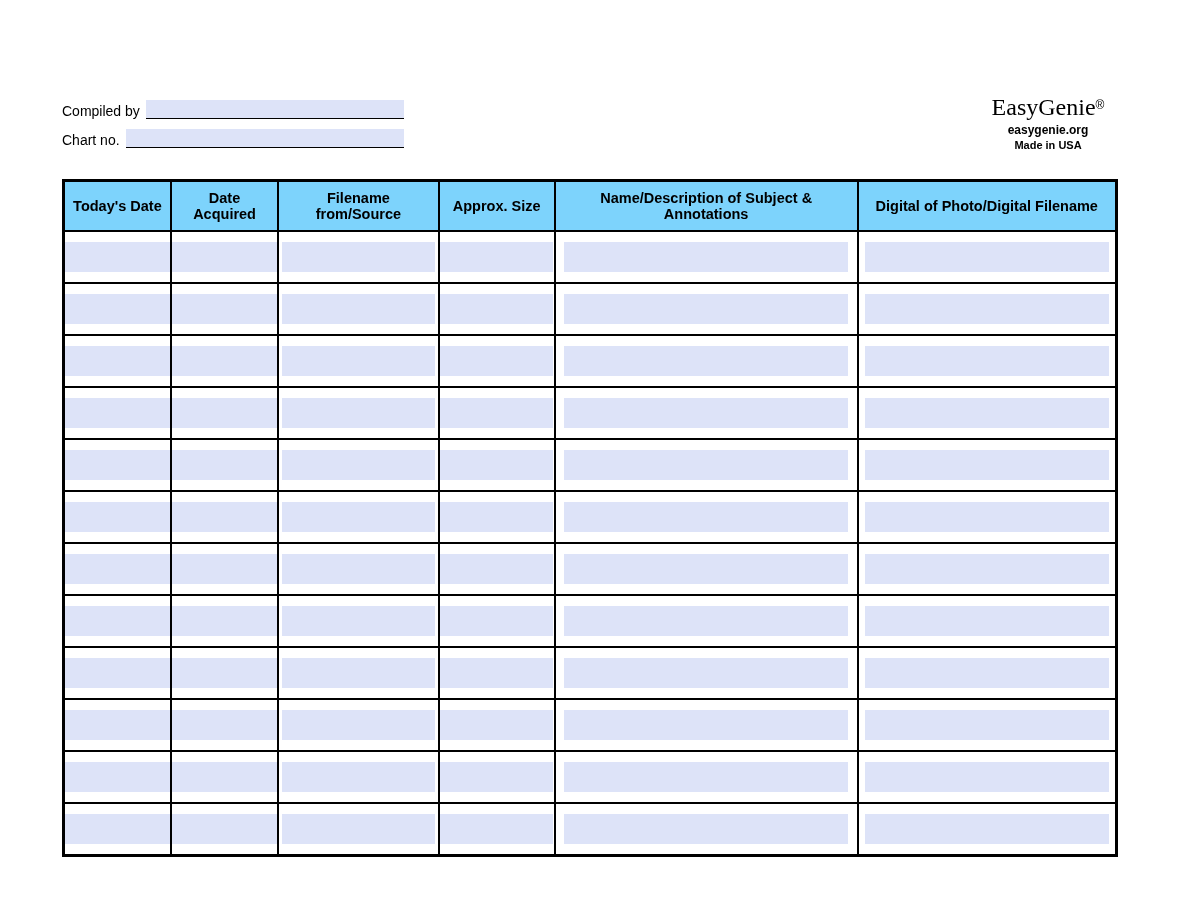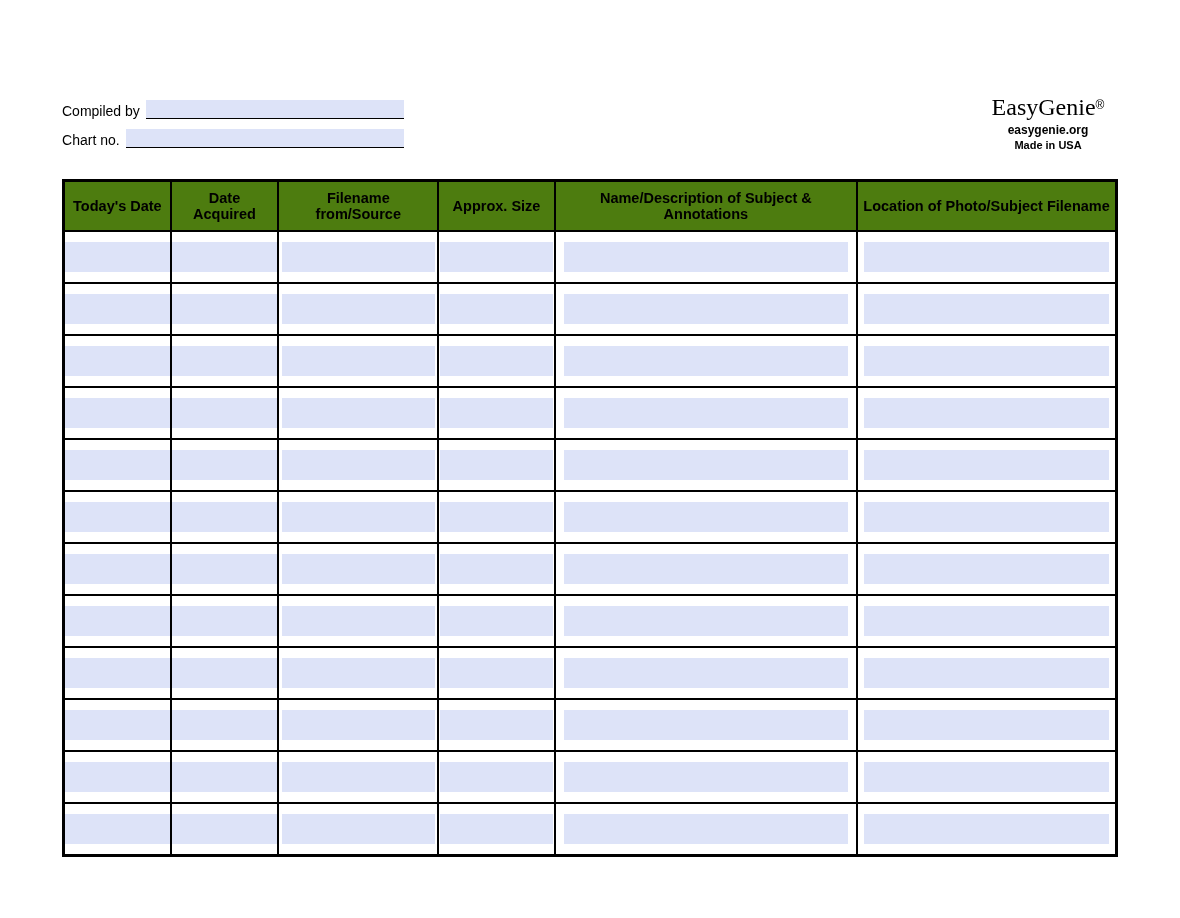--- a/index.html
+++ b/index.html
@@ -18,21 +18,20 @@
     display: flex;
     align-items: flex-start;
     justify-content: space-between;
     margin-bottom: 28px;
   }
   .left-fields {
     display: flex;
     flex-direction: column;
     gap: 10px;
     margin-top: 40px;
-    align-items: center;
   }
   .field-line {
     display: flex;
     align-items: flex-end;
     font-size: 14px;
   }
   .field-label {
     white-space: nowrap;
     margin-right: 6px;
   }
@@ -84,21 +83,21 @@
     width: 100%;
     border: 3px solid #000;
   }
   table.inv th {
     font-size: 14.5px;
     font-weight: bold;
     text-align: center;
     padding: 8px 4px;
     border-right: 2px solid #000;
     border-bottom: 2px solid #000;
-    background: #4d7c0f;
+    background: #7dd3fc;
   }
   table.inv th:last-child { border-right: none; }
   table.inv td {
     border-right: 2px solid #000;
     border-bottom: 2px solid #000;
     height: 50px;
     padding: 0;
     vertical-align: middle;
   }
   table.inv td:last-child { border-right: none; }
@@ -146,21 +145,21 @@
   </div>
 
   <table class="inv">
     <thead>
       <tr>
         <th class="col-date">Today's Date</th>
         <th class="col-acq">Date Acquired</th>
         <th class="col-source">Filename from/Source</th>
         <th class="col-size">Approx. Size</th>
         <th class="col-desc">Name/Description of Subject &amp; Annotations</th>
-        <th class="col-loc">Location of Photo/Subject Filename</th>
+        <th class="col-loc">Digital of Photo/Digital Filename</th>
       </tr>
     </thead>
     <tbody id="table-body">
     <tr>
           <td>
             <input type="text" class="cell-input" style="">
           </td>
           <td>
             <input type="text" class="cell-input" style="">
           </td>

